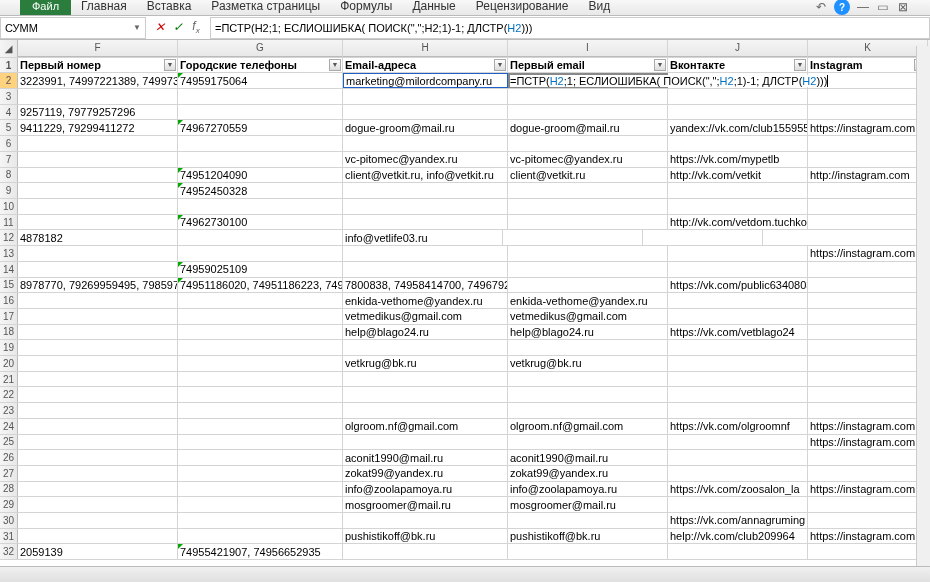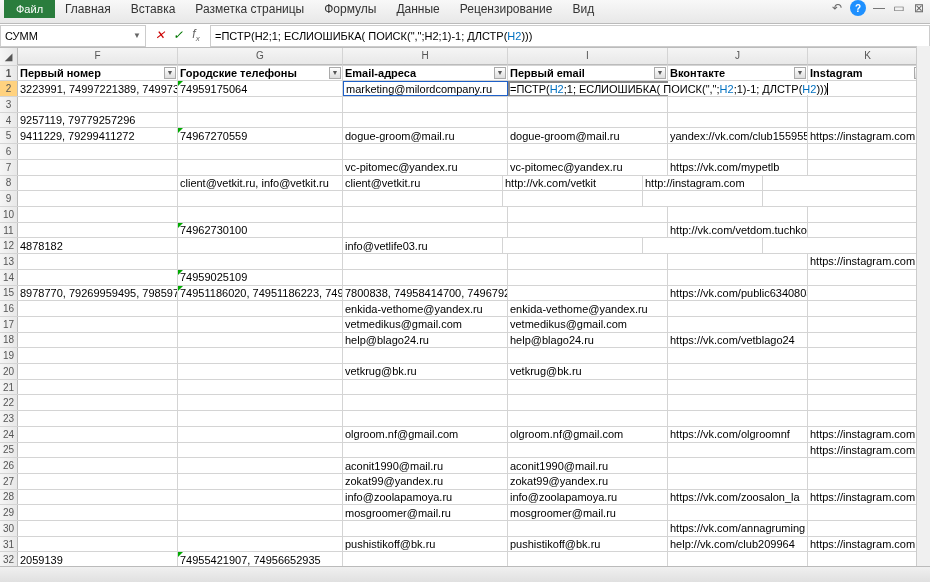--- a/index.html
+++ b/index.html
@@ -1,17 +1,17 @@
 <!DOCTYPE html>
 <html><head>
 <meta charset="utf-8">
 <style>
 *{margin:0;padding:0;box-sizing:border-box;font-family:'Segoe UI',Tahoma,Arial,sans-serif;user-select:none}
 body{width:930px;height:582px;background:#fff;overflow:hidden;font-size:11px}
-.ribbon{display:flex;align-items:flex-start;height:24px;background:linear-gradient(#f8f8f8,#e8e8e8);border-bottom:1px solid #bbb;padding:0 4px}
+.ribbon{display:flex;align-items:flex-end;height:16px;background:linear-gradient(#f8f8f8,#e8e8e8);border-bottom:1px solid #bbb;padding:0 20px}
 .file-tab{background:#2a7d3d;color:#fff;padding:2px 12px;font-size:11px;height:18px;display:flex;align-items:center}
 .menu-item{padding:2px 10px;font-size:12px;color:#333;cursor:pointer}
 .ribbon-right{margin-left:auto;display:flex;align-items:center;gap:6px}
 .icon-sm{width:14px;height:14px;display:inline-flex;align-items:center;justify-content:center;font-size:12px;color:#666}
 .help-icon{width:16px;height:16px;border-radius:50%;background:#1e90ff;color:#fff;display:flex;align-items:center;justify-content:center;font-size:10px;font-weight:bold}
 .formula-bar{display:flex;align-items:center;height:24px;border-bottom:1px solid #bbb;background:#fff}
 .namebox{width:146px;height:22px;border:1px solid #ccc;background:#fff;display:flex;align-items:center;padding:0 4px;font-size:11px}
 .namebox-dd{margin-left:auto;font-size:8px;color:#666}
 .fb-btns{display:flex;align-items:center;gap:2px;padding:0 6px}
 .fb-btn{width:16px;text-align:center;font-size:12px;color:#666;font-style:italic;cursor:pointer}
@@ -216,36 +216,44 @@
           <span>https://vk.com/mypetlb</span>
         </div>
         <div class="cell c-K">
           <span></span>
         </div>
       </div><div class="row">
         <div class="rowhead">8</div>
         <div class="cell c-F">
           <span></span>
         </div>
+        <div class="cell c-G">
+          <div class="greentri"></div>
+          <span>74951204090</span>
+        </div>
         <div class="cell c-H">
           <span>client@vetkit.ru, info@vetkit.ru</span>
         </div>
         <div class="cell c-I">
           <span>client@vetkit.ru</span>
         </div>
         <div class="cell c-J">
           <span>http://vk.com/vetkit</span>
         </div>
         <div class="cell c-K">
           <span>http://instagram.com</span>
         </div>
       </div><div class="row">
         <div class="rowhead">9</div>
         <div class="cell c-F">
           <span></span>
+        </div>
+        <div class="cell c-G">
+          <div class="greentri"></div>
+          <span>74952450328</span>
         </div>
         <div class="cell c-H">
           <span></span>
         </div>
         <div class="cell c-I">
           <span></span>
         </div>
         <div class="cell c-J">
           <span></span>
         </div>

